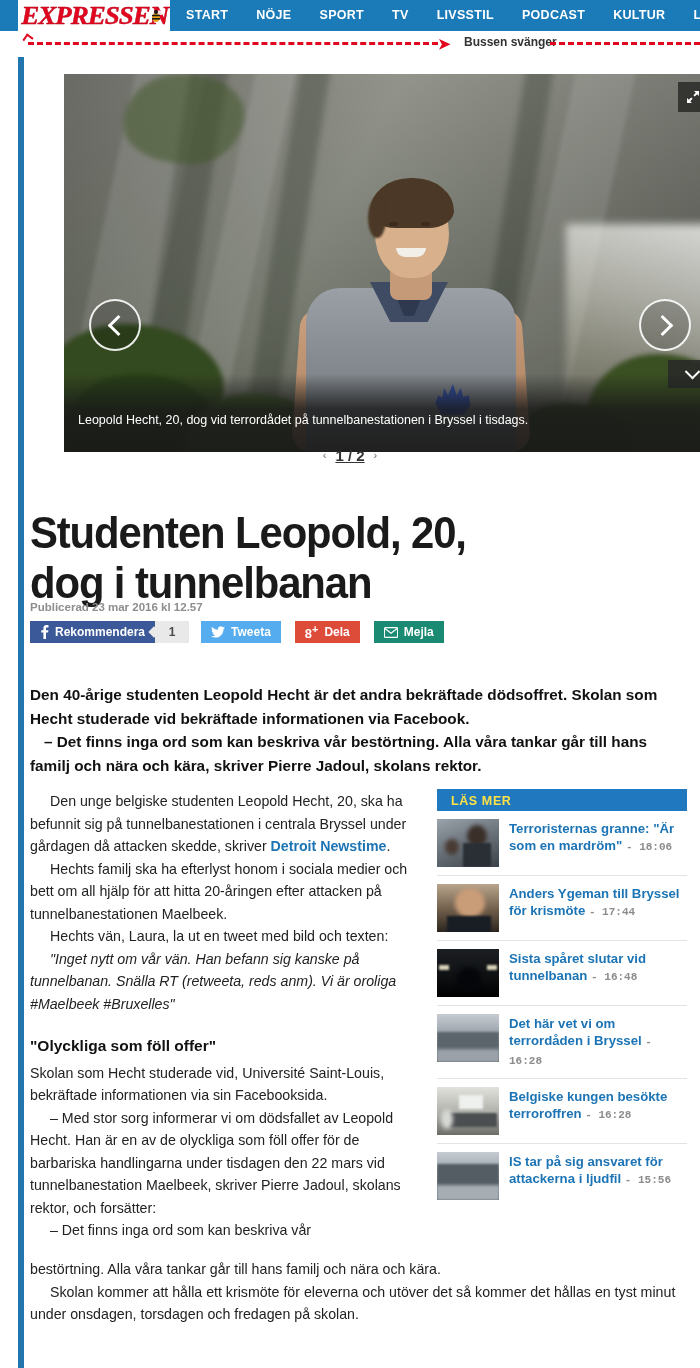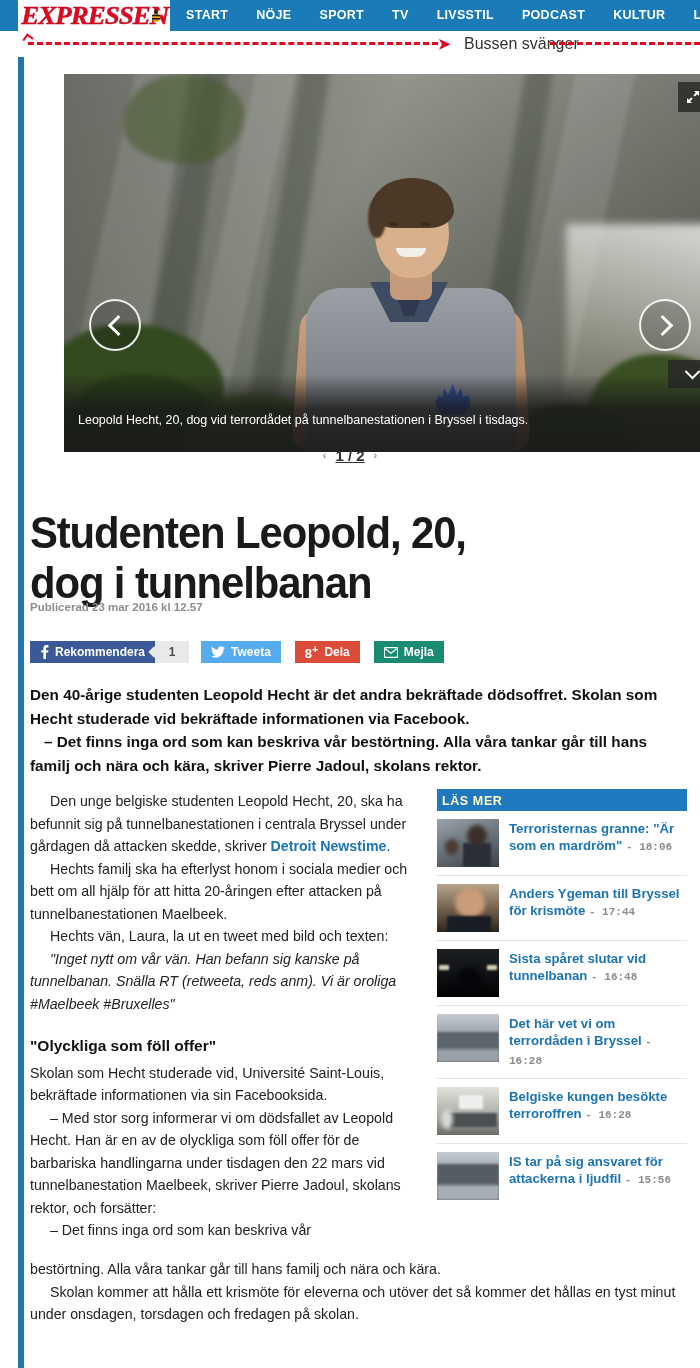--- a/index.html
+++ b/index.html
@@ -63,22 +63,23 @@
     position: absolute; left: 24px; top: 4px; width: 8px; height: 8px;
     border-left: 2px solid #e2071e; border-top: 2px solid #e2071e;
     transform: rotate(35deg);
   }
   .dash-arrow {
     position: absolute; left: 438px; top: 5px;
     color: #e2071e; font-size: 15px; line-height: 15px; font-weight: 700;
   }
   .dash-label {
     position: absolute; left: 464px; top: 4px;
-    font-size: 16px; color: #333; white-space: nowrap;
+    font-size: 12px; color: #333; white-space: nowrap;
     font-family: "Liberation Sans", sans-serif;
+    font-weight: bold;
   }
   .dash-right {
     position: absolute; left: 550px; top: 11px; width: 150px; height: 0;
     border-top: 3px dashed #e2071e;
   }
 
   
   .hero {
     position: absolute; left: 24px; top: 58px; width: 652px; height: 378px;
     overflow: hidden; background: #5a6a4e;
@@ -219,21 +220,21 @@
     letter-spacing: -1.2px; color: #1a1a1a;
     transform: scaleX(0.93); transform-origin: left top;
   }
   .published {
     position: absolute; left: 30px; top: 601px;
     font-size: 11.5px; font-weight: 700; color: #8d8d8d;
   }
 
   
   .share-row {
-    position: absolute; left: 30px; top: 641px; height: 22px;
+    position: absolute; left: 30px; top: 621px; height: 22px;
     display: flex; align-items: center;
   }
   .sbtn {
     height: 22px; display: inline-flex; align-items: center; gap: 6px;
     padding: 0 10px; color: #fff; font-size: 12px; font-weight: 700;
     text-decoration: none; white-space: nowrap;
   }
   .sbtn .g { font-size: 13px; font-weight: 700; }
   .fb  { background: #3b5998; }
   .fbcount {
@@ -276,22 +277,22 @@
     font-size: 14.2px; line-height: 22.5px; color: #222;
   }
   .body-wide p { margin: 0; }
   .body-wide p.indent { text-indent: 20px; }
 
   
   .lasmer {
     position: absolute; left: 437px; top: 789px; width: 250px;
   }
   .lasmer-head {
-    background: #2079be; color: #fef9c3; font-size: 12.5px; font-weight: 700;
-    letter-spacing: 0.6px; padding: 5px 5px; height: 22px;
+    background: #2079be; color: #fde047; font-size: 12.5px; font-weight: 700;
+    letter-spacing: 0.6px; padding: 5px 14px; height: 22px;
   }
   .lm-item {
     display: flex; gap: 10px; align-items: flex-start;
     padding: 8px 0 8px 0; border-bottom: 1px solid #e3e3e3;
     text-decoration: none;
   }
   .lm-thumb {
     flex: 0 0 62px; width: 62px; height: 48px; overflow: hidden;
     background: #777; position: relative;
   }

